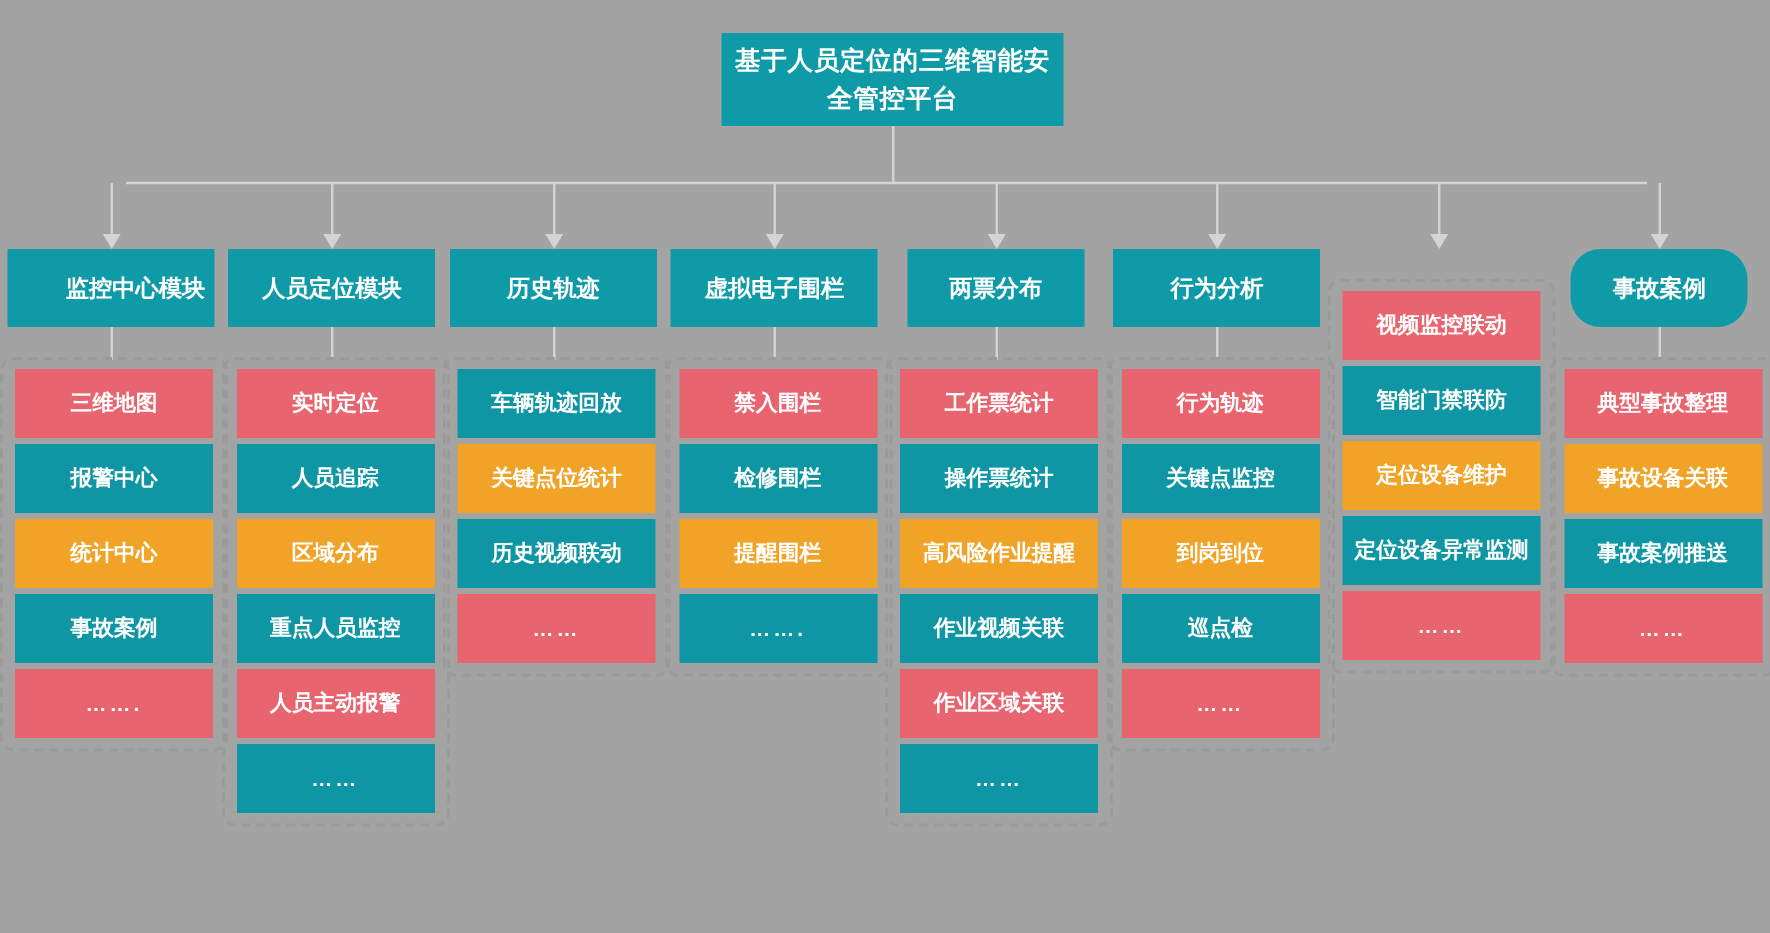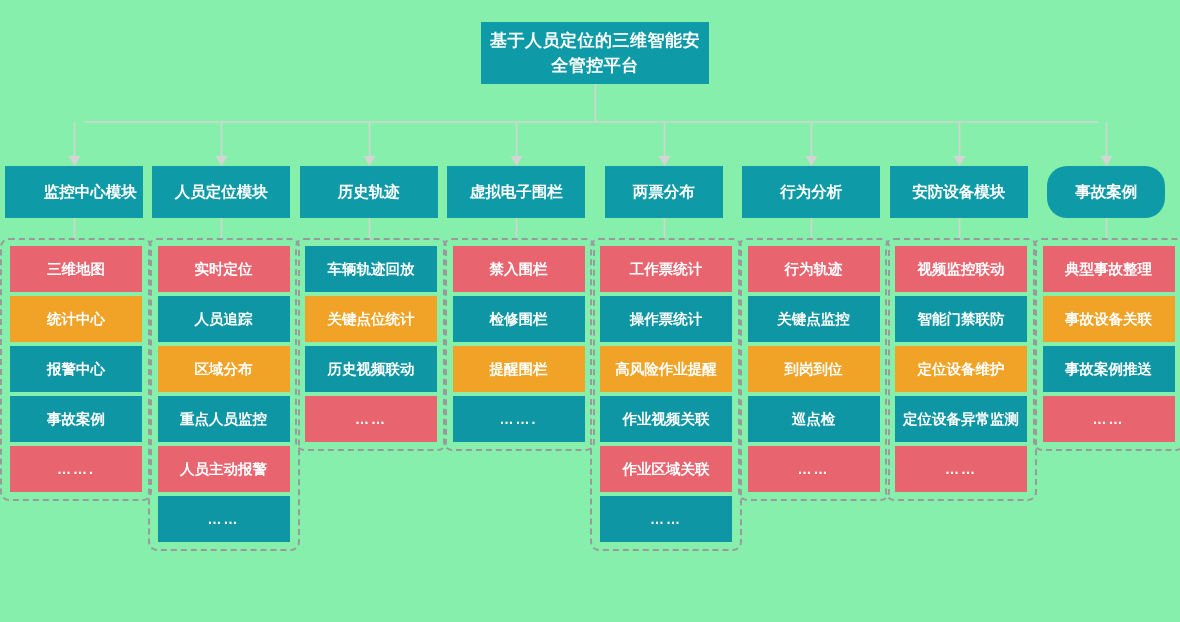--- a/index.html
+++ b/index.html
@@ -11,21 +11,21 @@
     font-family: "Liberation Sans", "DejaVu Sans", sans-serif;
     width: 1180px;
     height: 622px;
     overflow: hidden;
   }
 
   #canvas {
     position: relative;
     width: 1180px;
     height: 622px;
-    background: #86efac;
+    background: #a3a3a3;
   }
 
   
   .root-title {
     position: absolute;
     left: 481px;
     top: 22px;
     width: 228px;
     height: 62px;
     background: #0E9AA7;
@@ -161,22 +161,22 @@
   </svg>
 
   <div class="root-title">基于人员定位的三维智能安全管控平台</div>
 
   <div class="columns" id="columns">
       <div class="column" style="width: 147.5px;">
         <div class="col-header" style="width: 138px; padding-left: 37px;">监控中心模块</div>
         <div class="col-gap"></div>
         <div class="dashed-group" style="width: 152px; margin: 0px auto;">
           <div class="item c-red">三维地图</div>
+          <div class="item c-teal">报警中心</div>
           <div class="item c-amber">统计中心</div>
-          <div class="item c-teal">报警中心</div>
           <div class="item c-teal">事故案例</div>
           <div class="item c-red dots">…….</div>
         </div>
       </div>
       <div class="column" style="width: 147.5px;">
         <div class="col-header" style="width: 138px;">人员定位模块</div>
         <div class="col-gap"></div>
         <div class="dashed-group" style="width: 152px; margin: 0px auto;">
           <div class="item c-red">实时定位</div>
           <div class="item c-teal">人员追踪</div>
@@ -223,21 +223,20 @@
         <div class="col-gap"></div>
         <div class="dashed-group" style="width: 152px; margin: 0px auto;">
           <div class="item c-red">行为轨迹</div>
           <div class="item c-teal">关键点监控</div>
           <div class="item c-amber">到岗到位</div>
           <div class="item c-teal">巡点检</div>
           <div class="item c-red dots">……</div>
         </div>
       </div>
       <div class="column" style="width: 147.5px;">
-        <div class="col-header" style="width: 138px;">安防设备模块</div>
         <div class="col-gap"></div>
         <div class="dashed-group" style="width: 152px; margin: 0px auto;">
           <div class="item c-red">视频监控联动</div>
           <div class="item c-teal">智能门禁联防</div>
           <div class="item c-amber">定位设备维护</div>
           <div class="item c-teal">定位设备异常监测</div>
           <div class="item c-red dots">……</div>
         </div>
       </div>
       <div class="column" style="width: 147.5px;">

